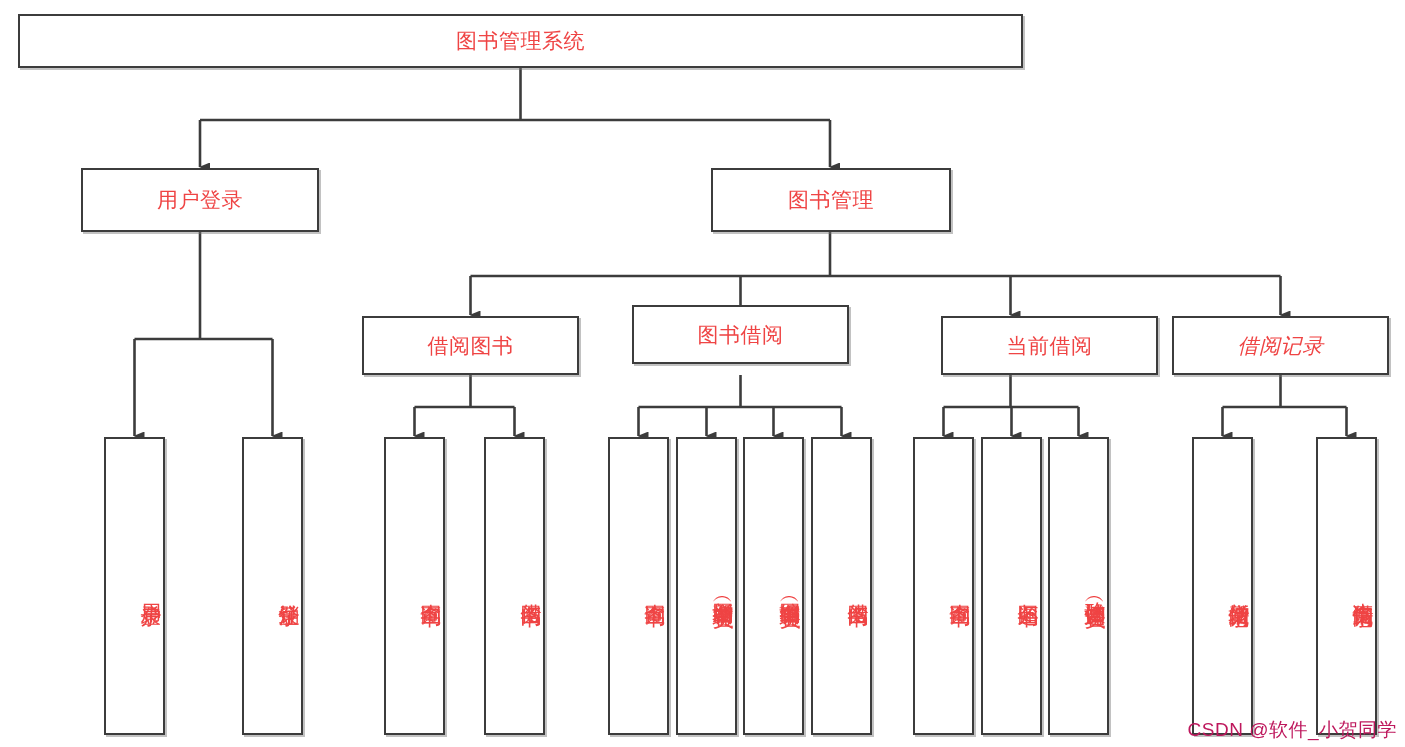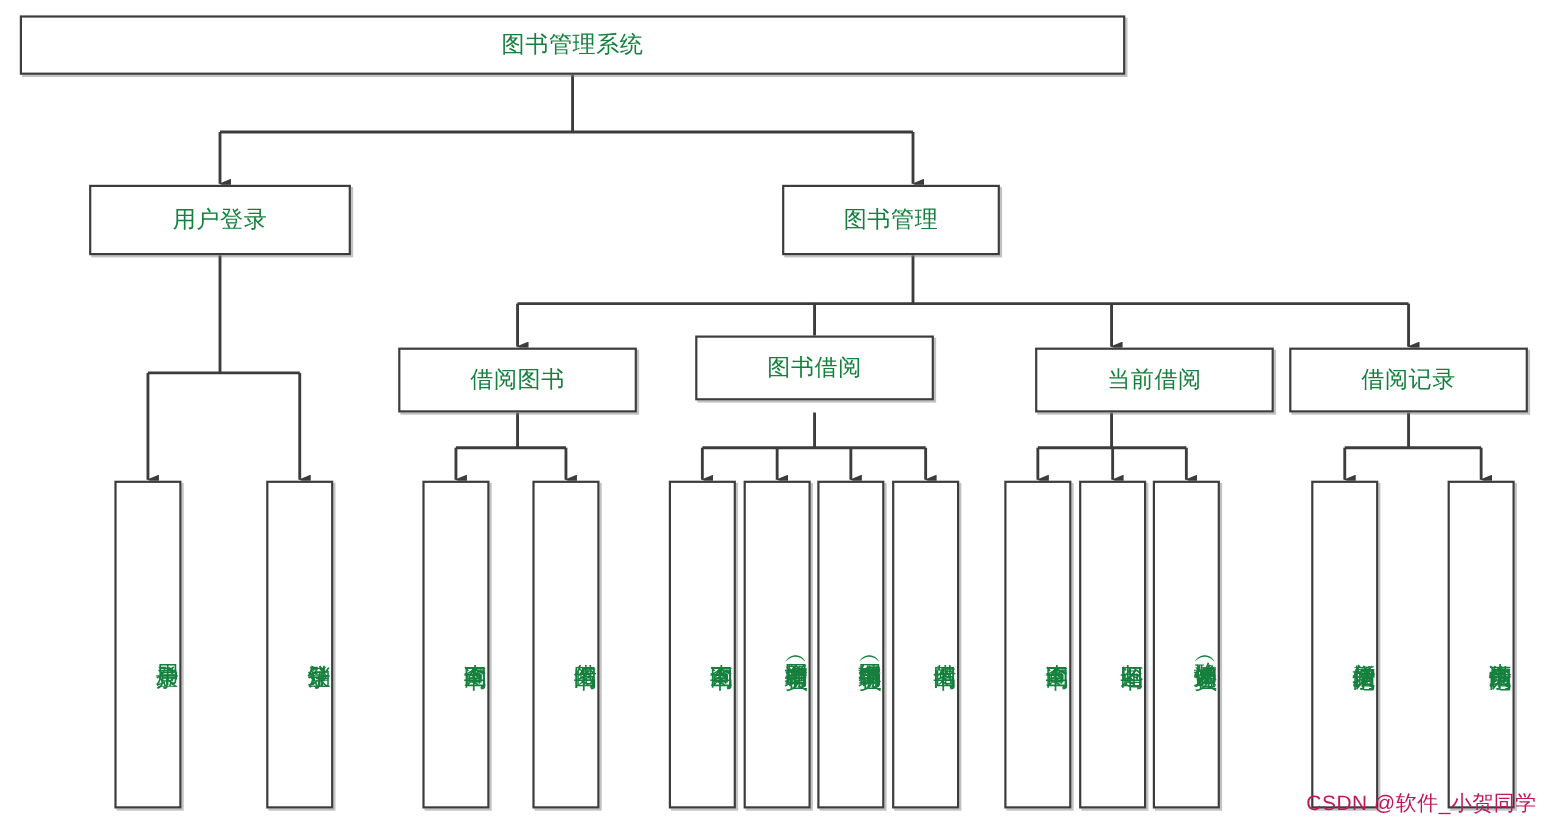--- a/index.html
+++ b/index.html
@@ -26,21 +26,21 @@
     pointer-events: none;
   }
   .node {
     position: absolute;
     box-sizing: border-box;
     border: 2px solid #3c3c3c;
     background: #ffffff;
     display: flex;
     align-items: center;
     justify-content: center;
-    color: #15803d;
+    color: #ef4444;
     line-height: 1.12;
     text-align: center;
     box-shadow: 2px 2px 0 0 rgba(120,120,120,0.45);
   }
   .node.horiz {
     font-size: 21px;
     letter-spacing: 0.5px;
   }
   .node.vert {
     writing-mode: vertical-rl;
@@ -115,33 +115,33 @@
       </g>
   </svg>
 
   <div id="nodes-layer">
       <div class="node horiz" style="left: 18px; top: 14px; width: 1005px; height: 54px;">
         <span class="lbl">图书管理系统</span>
       </div>
       <div class="node horiz" style="left: 81px; top: 168px; width: 238px; height: 64px;">
         <span class="lbl">用户登录</span>
       </div>
-      <div class="node horiz" style="left: 711px; top: 168px; width: 198px; height: 64px; text-align: center;">
+      <div class="node horiz" style="left: 711px; top: 168px; width: 240px; height: 64px; text-align: center;">
         <span class="lbl">图书管理</span>
       </div>
       <div class="node horiz" style="left: 362px; top: 316px; width: 217px; height: 59px;">
         <span class="lbl">借阅图书</span>
       </div>
       <div class="node horiz" style="left: 632px; top: 305px; width: 217px; height: 59px;">
         <span class="lbl">图书借阅</span>
       </div>
       <div class="node horiz" style="left: 902px; top: 316px; width: 217px; height: 59px; margin-left: 39px;">
         <span class="lbl">当前借阅</span>
       </div>
-      <div class="node horiz" style="left: 1172px; top: 316px; width: 217px; height: 59px;">
+      <div class="node horiz" style="left: 1172px; top: 316px; width: 217px; height: 59px; font-style: italic;">
         <span class="lbl">借阅记录</span>
       </div>
       <div class="node vert" style="left: 104px; top: 437px; width: 61px; height: 298px;">
         <span class="lbl">用户登录</span>
       </div>
       <div class="node vert" style="left: 242px; top: 437px; width: 61px; height: 298px;">
         <span class="lbl">注销登录</span>
       </div>
       <div class="node vert" style="left: 384px; top: 437px; width: 61px; height: 298px;">
         <span class="lbl">查询图书</span>

